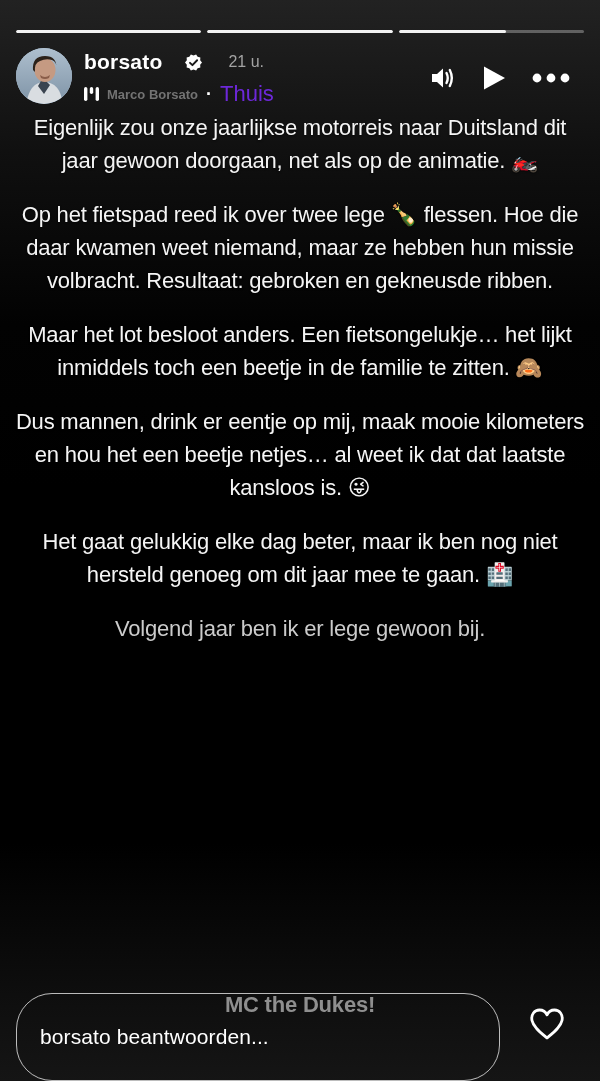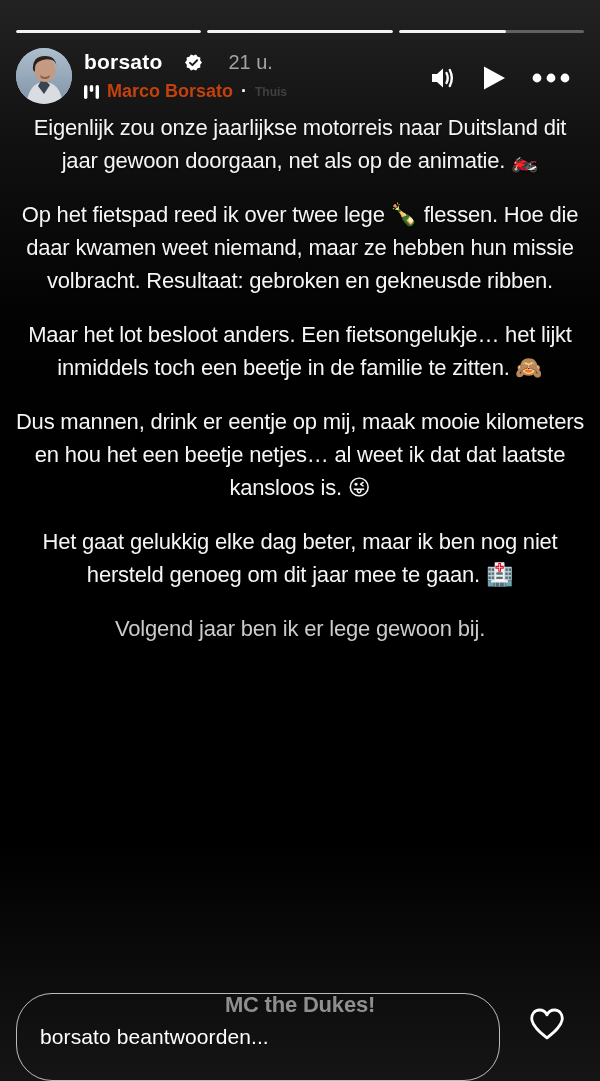--- a/index.html
+++ b/index.html
@@ -26,25 +26,25 @@
 
   
   .header { position: absolute; top: 48px; left: 16px; right: 16px; height: 58px; }
   .avatar {
     position: absolute; left: 0; top: 0; width: 56px; height: 56px;
     border-radius: 50%; overflow: hidden; background: #9cb0c2;
   }
   .header-info { position: absolute; left: 68px; top: 2px; }
   .username-row { display: flex; align-items: center; gap: 23px; }
   .username { font-size: 21px; font-weight: 700; color: #ffffff; letter-spacing: 0.2px; }
-  .timestamp { font-size: 20px; color: #a3a3a3; margin-left: 3px; }
+  .timestamp { font-size: 16px; color: #a3a3a3; margin-left: 3px; }
   .music-row { display: flex; align-items: center; gap: 8px; margin-top: 7px; }
-  .music-artist { font-size: 18px; font-weight: 700; color: #c2410c; }
+  .music-artist { font-size: 13px; font-weight: 700; color: #737373; }
   .music-sep { font-size: 18px; color: #ffffff; font-weight: 700; }
-  .music-track { font-size: 12px; color: #404040; font-weight: 700; }
+  .music-track { font-size: 22px; color: #6d28d9; font-weight: 400; }
 
   .controls {
     position: absolute; top: 62px; right: 30px;
     display: flex; align-items: center; gap: 26px; height: 32px;
   }
   .ctl { display: flex; align-items: center; justify-content: center; cursor: pointer; }
 
   
   .story-text {
     position: absolute; top: 111px; left: 15px; right: 15px;

